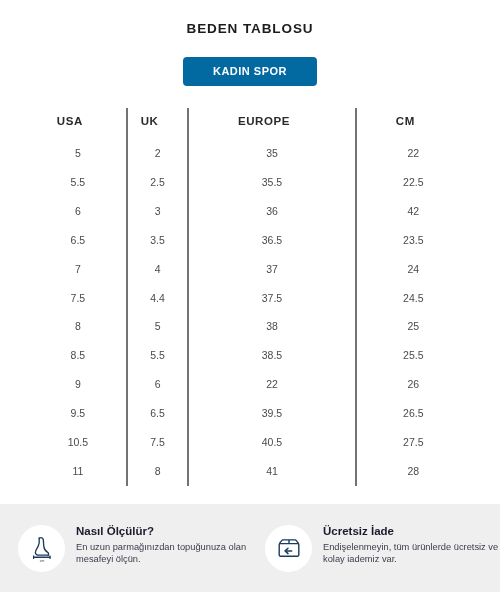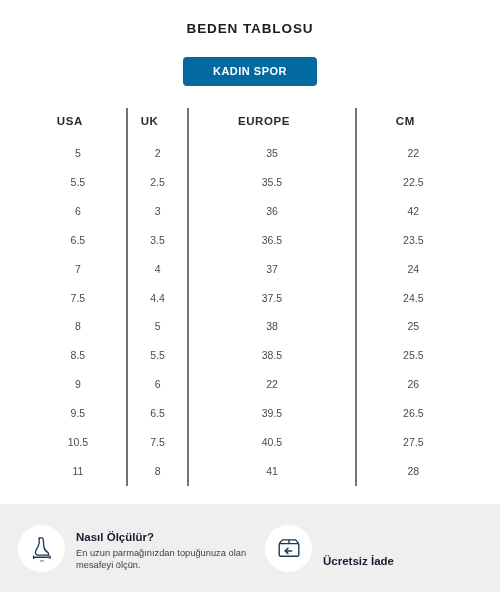--- a/index.html
+++ b/index.html
@@ -90,21 +90,21 @@
     bottom: 0;
     width: 500px;
     height: 88px;
     background: #efefef;
     display: flex;
     align-items: center;
   }
   .info-panel {
     flex: 1;
     display: flex;
-    align-items: flex-end;
+    align-items: flex-start;
     gap: 11px;
     padding-left: 18px;
     box-sizing: border-box;
   }
   .info-panel:last-child { padding-left: 12px; }
   .icon-badge {
     width: 47px;
     height: 47px;
     min-width: 47px;
     border-radius: 50%;
@@ -254,16 +254,17 @@
       <svg width="30" height="30" viewBox="0 0 30 30" aria-hidden="true">
         <rect x="5.2" y="10.6" width="19.6" height="12.6" rx="1.1" fill="none" stroke="#1b3a5c" stroke-width="1.4"></rect>
         <path d="M5.2 10.6 L8.4 6.9 L21.6 6.9 L24.8 10.6" fill="none" stroke="#1b3a5c" stroke-width="1.4" stroke-linejoin="round"></path>
         <line x1="15.0" y1="6.9" x2="15.0" y2="10.6" stroke="#1b3a5c" stroke-width="1.4"></line>
         <path d="M17.6 17.9 L11.5 17.9" fill="none" stroke="#1b3a5c" stroke-width="1.5" stroke-linecap="round"></path>
         <path d="M14.0 15.2 L11.2 17.9 L14.0 20.6" fill="none" stroke="#1b3a5c" stroke-width="1.5" stroke-linecap="round" stroke-linejoin="round"></path>
       </svg>
     </div>
     <div class="info-text">
       <div class="info-title">Ücretsiz İade</div>
+      <div class="info-desc">Endişelenmeyin, tüm ürünlerde ücretsiz ve kolay iademiz var.</div>
     </div>
   </div>
 
 </div>
 
 </body></html>

